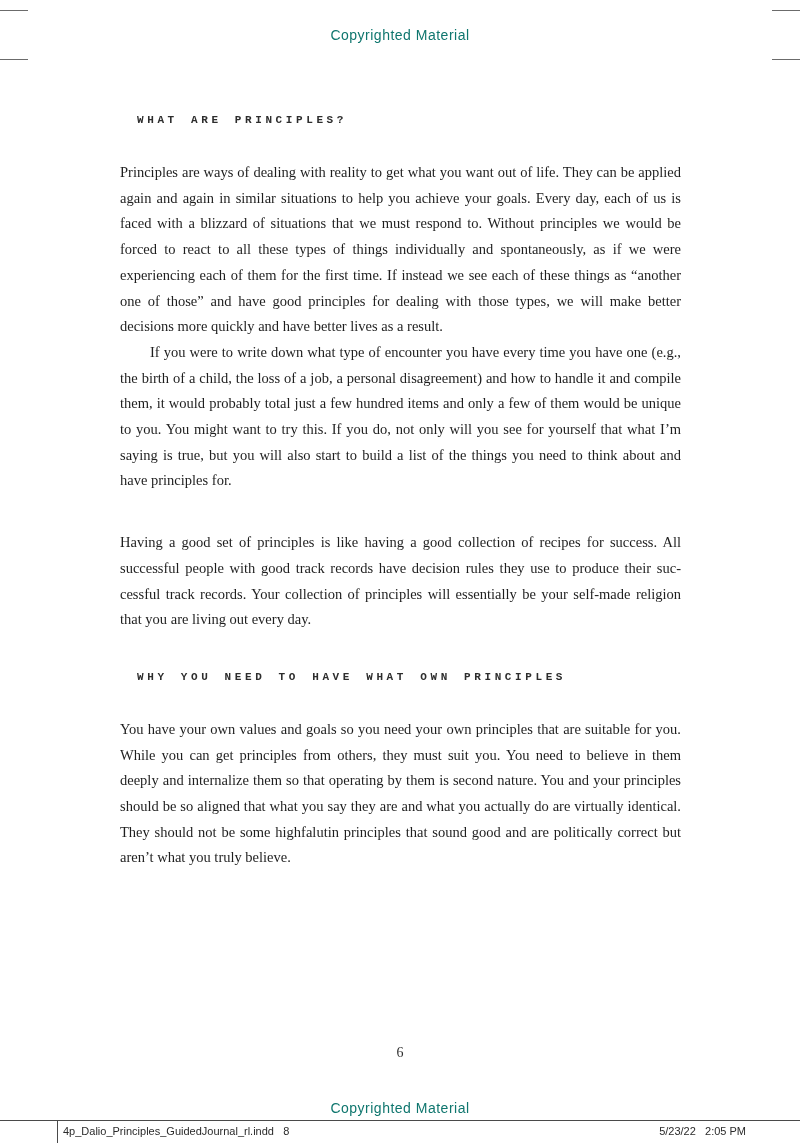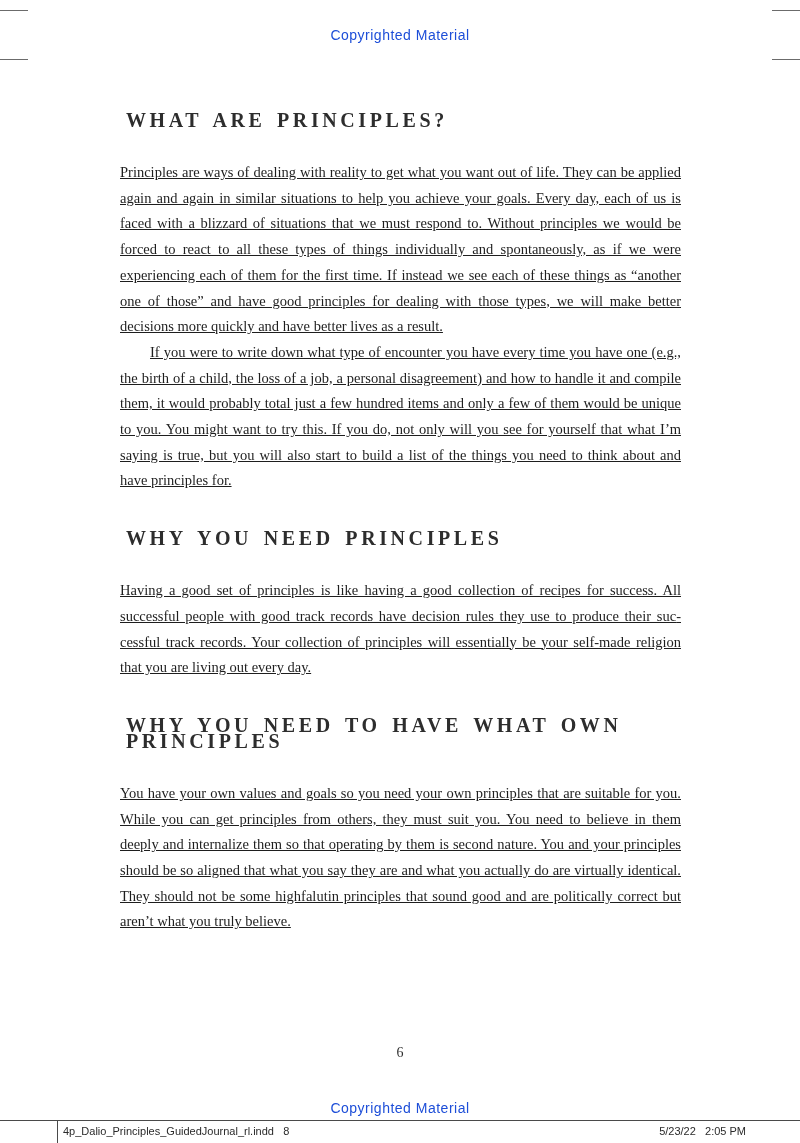--- a/index.html
+++ b/index.html
@@ -18,49 +18,48 @@
   .cm-tl1 { left: 0; top: 10px; }
   .cm-tl2 { left: 0; top: 59px; }
   .cm-tr1 { right: 0; top: 10px; }
   .cm-tr2 { right: 0; top: 59px; }
 
   .copyright {
     position: absolute; left: 0; width: 100%;
     text-align: center;
     font-family: "Liberation Sans", sans-serif;
     font-size: 14px; letter-spacing: 0.5px;
-    color: #1d4ed8;
+    color: #0f766e;
   }
   .copyright.top { top: 27px; }
   .copyright.bottom { top: 1100px; }
 
   .content {
     position: absolute;
     left: 120px; top: 112px;
     width: 561px;
     color: #1e1e1e;
   }
   .section-heading {
-    font-family: Liberation Serif, serif;
+    font-family: Liberation Mono, monospace;
     font-weight: bold;
-    font-size: 20px;
+    font-size: 11px;
     line-height: 16px;
     letter-spacing: 3.6px;
     word-spacing: 3px;
     color: #2d2d2d;
-    margin: 0 0 32px 6px;
+    margin: 0 0 32px 17px;
   }
   section + section { margin-top: 36px; }
   .body-par {
     font-size: 14.5px;
     line-height: 25.7px;
     text-align: justify;
     margin: 0;
     color: #1e1e1e;
-    text-decoration: underline;
   }
   .body-par.indent { text-indent: 30px; }
 
   .page-number {
     position: absolute; left: 0; top: 1045px; width: 100%;
     text-align: center;
     font-size: 14px; color: #2f2f2f;
   }
 
   .footer-rule {
@@ -92,21 +91,20 @@
   <div class="copyright top">Copyrighted Material</div>
 
   <main class="content">
     <section>
       <h2 class="section-heading">WHAT ARE PRINCIPLES?</h2>
       <p class="body-par">Principles are ways of dealing with reality to get what you want out of life. They can be applied again and again in similar situations to help you achieve your goals. Every day, each of us is faced with a blizzard of situations that we must respond to. Without principles we would be forced to react to all these types of things individually and spontaneously, as if we were experiencing each of them for the first time. If instead we see each of these things as “another one of those” and have good principles for dealing with those types, we will make better decisions more quickly and have better lives as a result.</p>
       <p class="body-par indent">If you were to write down what type of encounter you have every time you have one (e.g., the birth of a child, the loss of a job, a personal disagreement) and how to handle it and compile them, it would probably total just a few hundred items and only a few of them would be unique to you. You might want to try this. If you do, not only will you see for yourself that what I’m saying is true, but you will also start to build a list of the things you need to think about and have principles for.</p>
     </section>
 
     <section>
-      <h2 class="section-heading">WHY YOU NEED PRINCIPLES</h2>
       <p class="body-par">Having a good set of principles is like having a good collection of recipes for success. All successful people with good track records have decision rules they use to produce their suc­cessful track records. Your collection of principles will essentially be your self-made religion that you are living out every day.</p>
     </section>
 
     <section>
       <h2 class="section-heading">WHY YOU NEED TO HAVE WHAT OWN PRINCIPLES</h2>
       <p class="body-par">You have your own values and goals so you need your own principles that are suitable for you. While you can get principles from others, they must suit you. You need to believe in them deeply and internalize them so that operating by them is second nature. You and your principles should be so aligned that what you say they are and what you actually do are virtually identical. They should not be some highfalutin principles that sound good and are politically correct but aren’t what you truly believe.</p>
     </section>
   </main>
 
   <div class="page-number">6</div>

